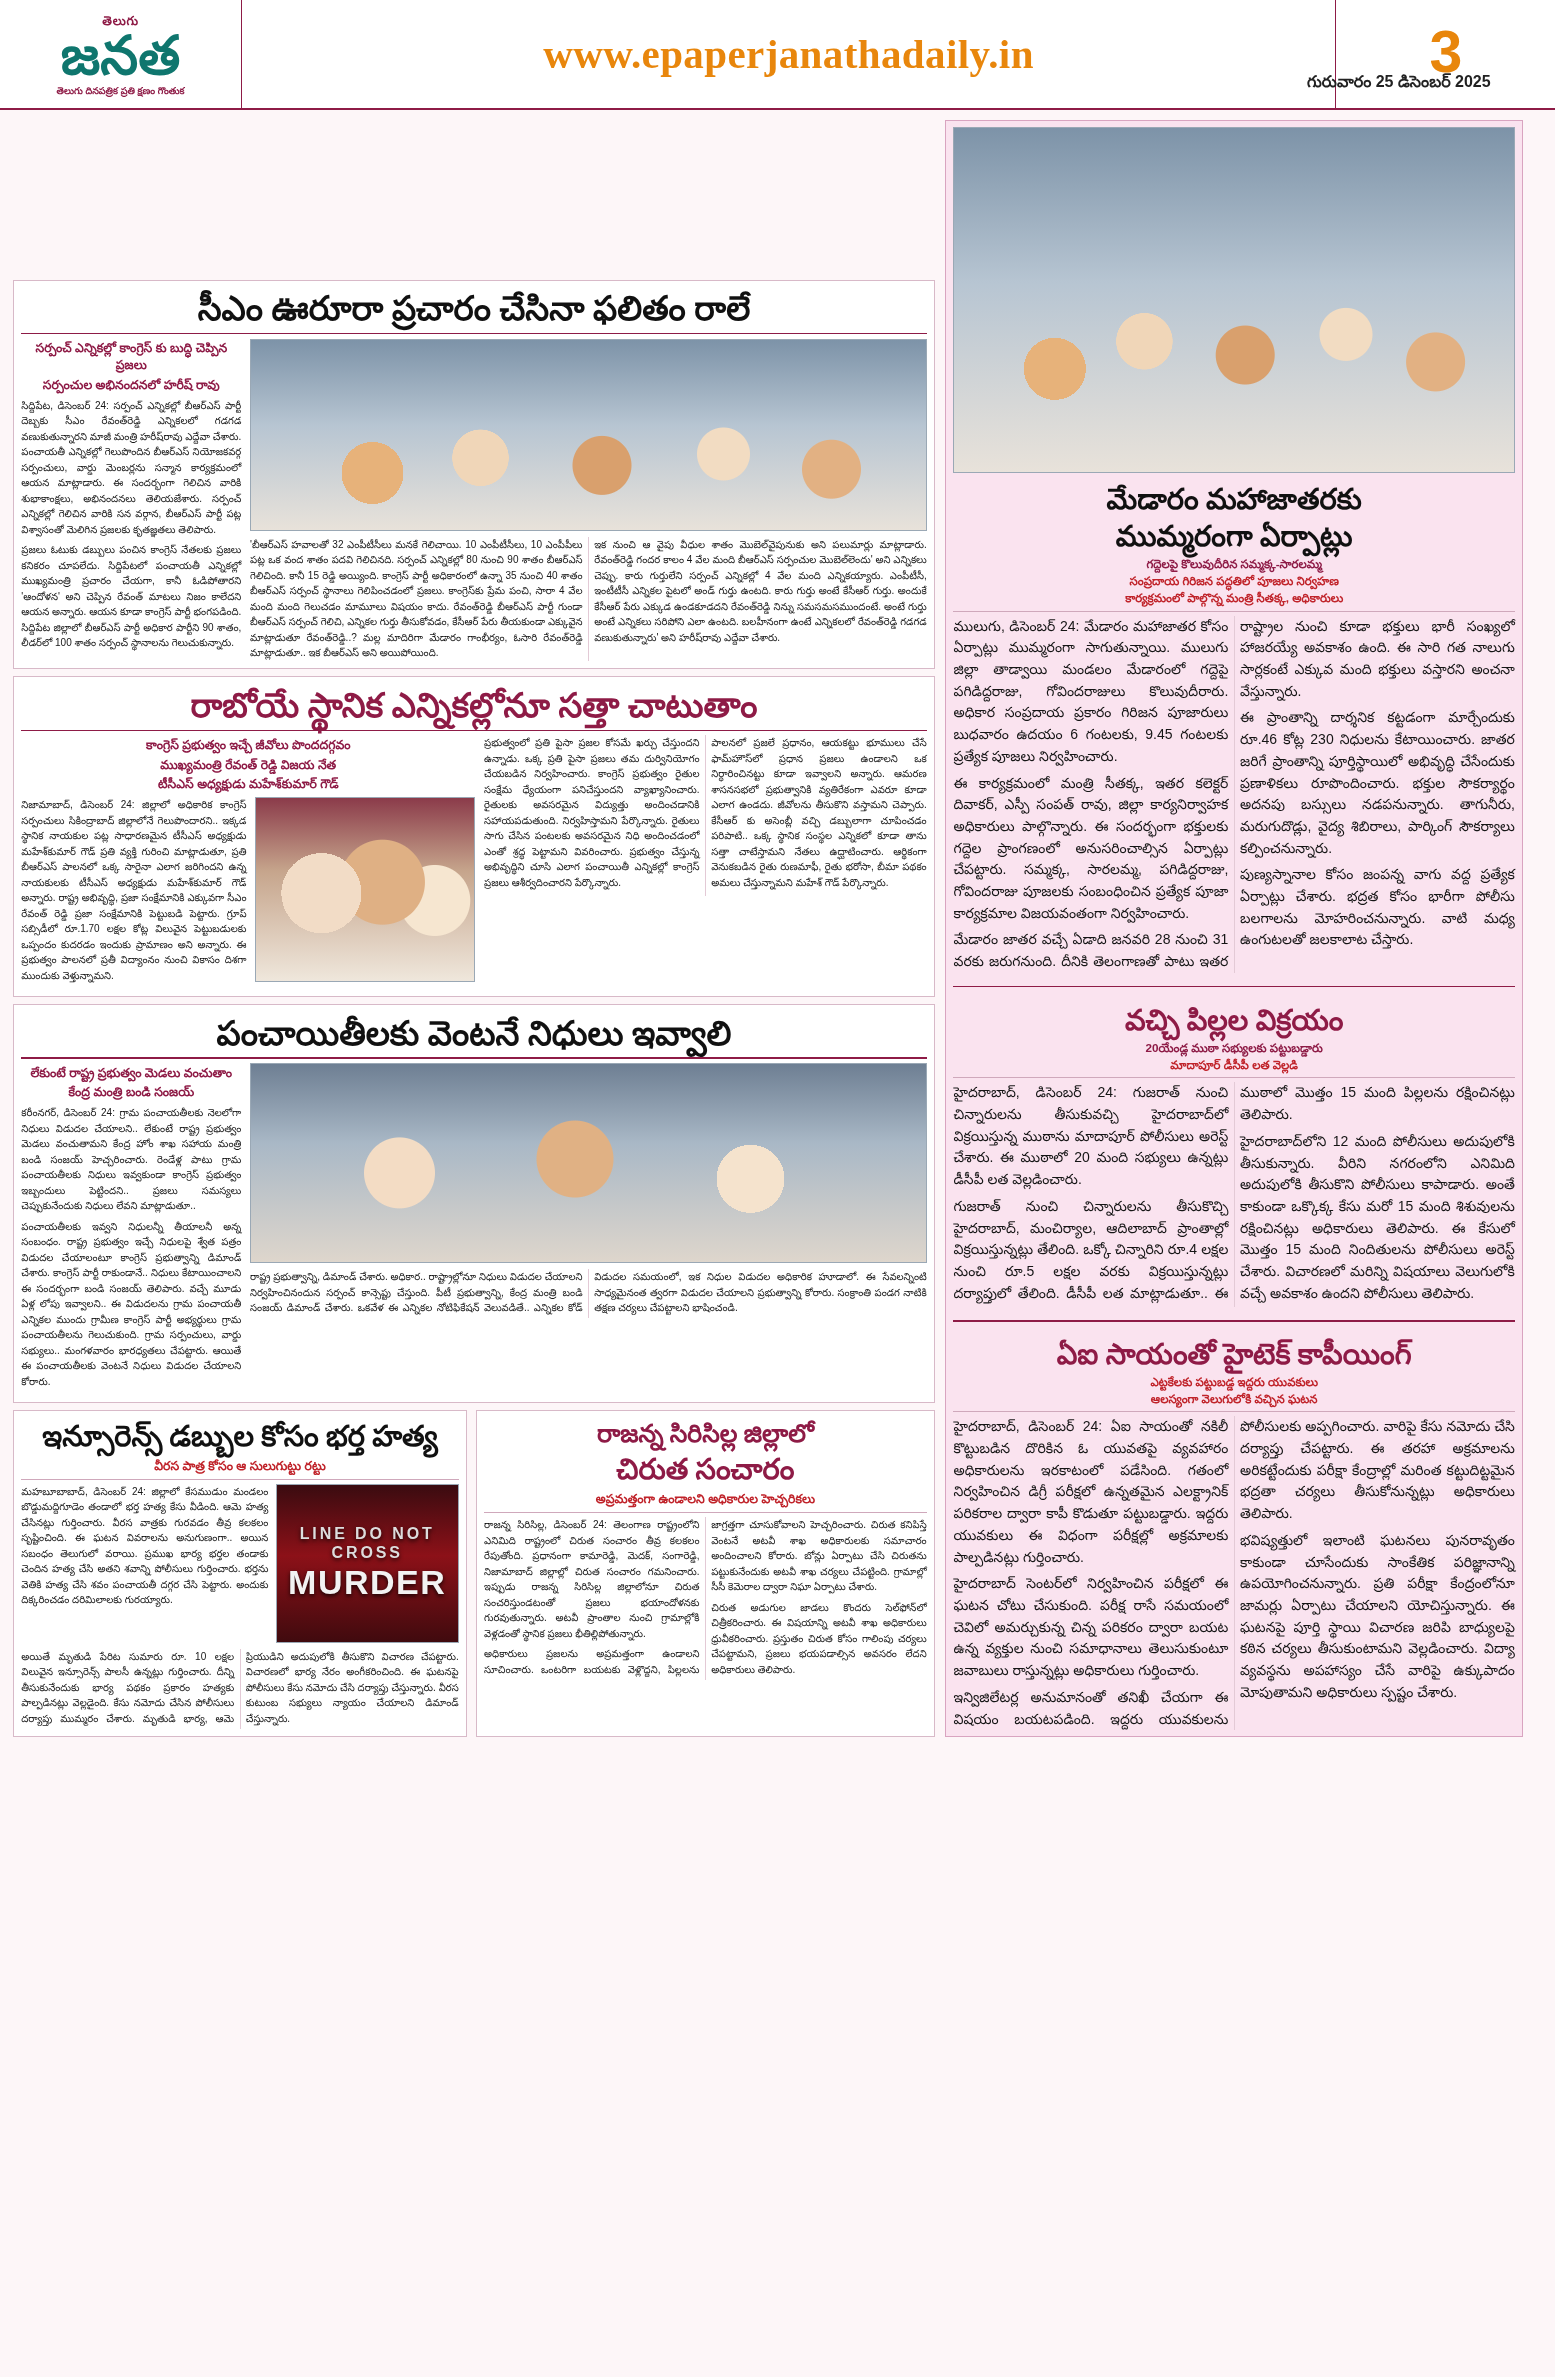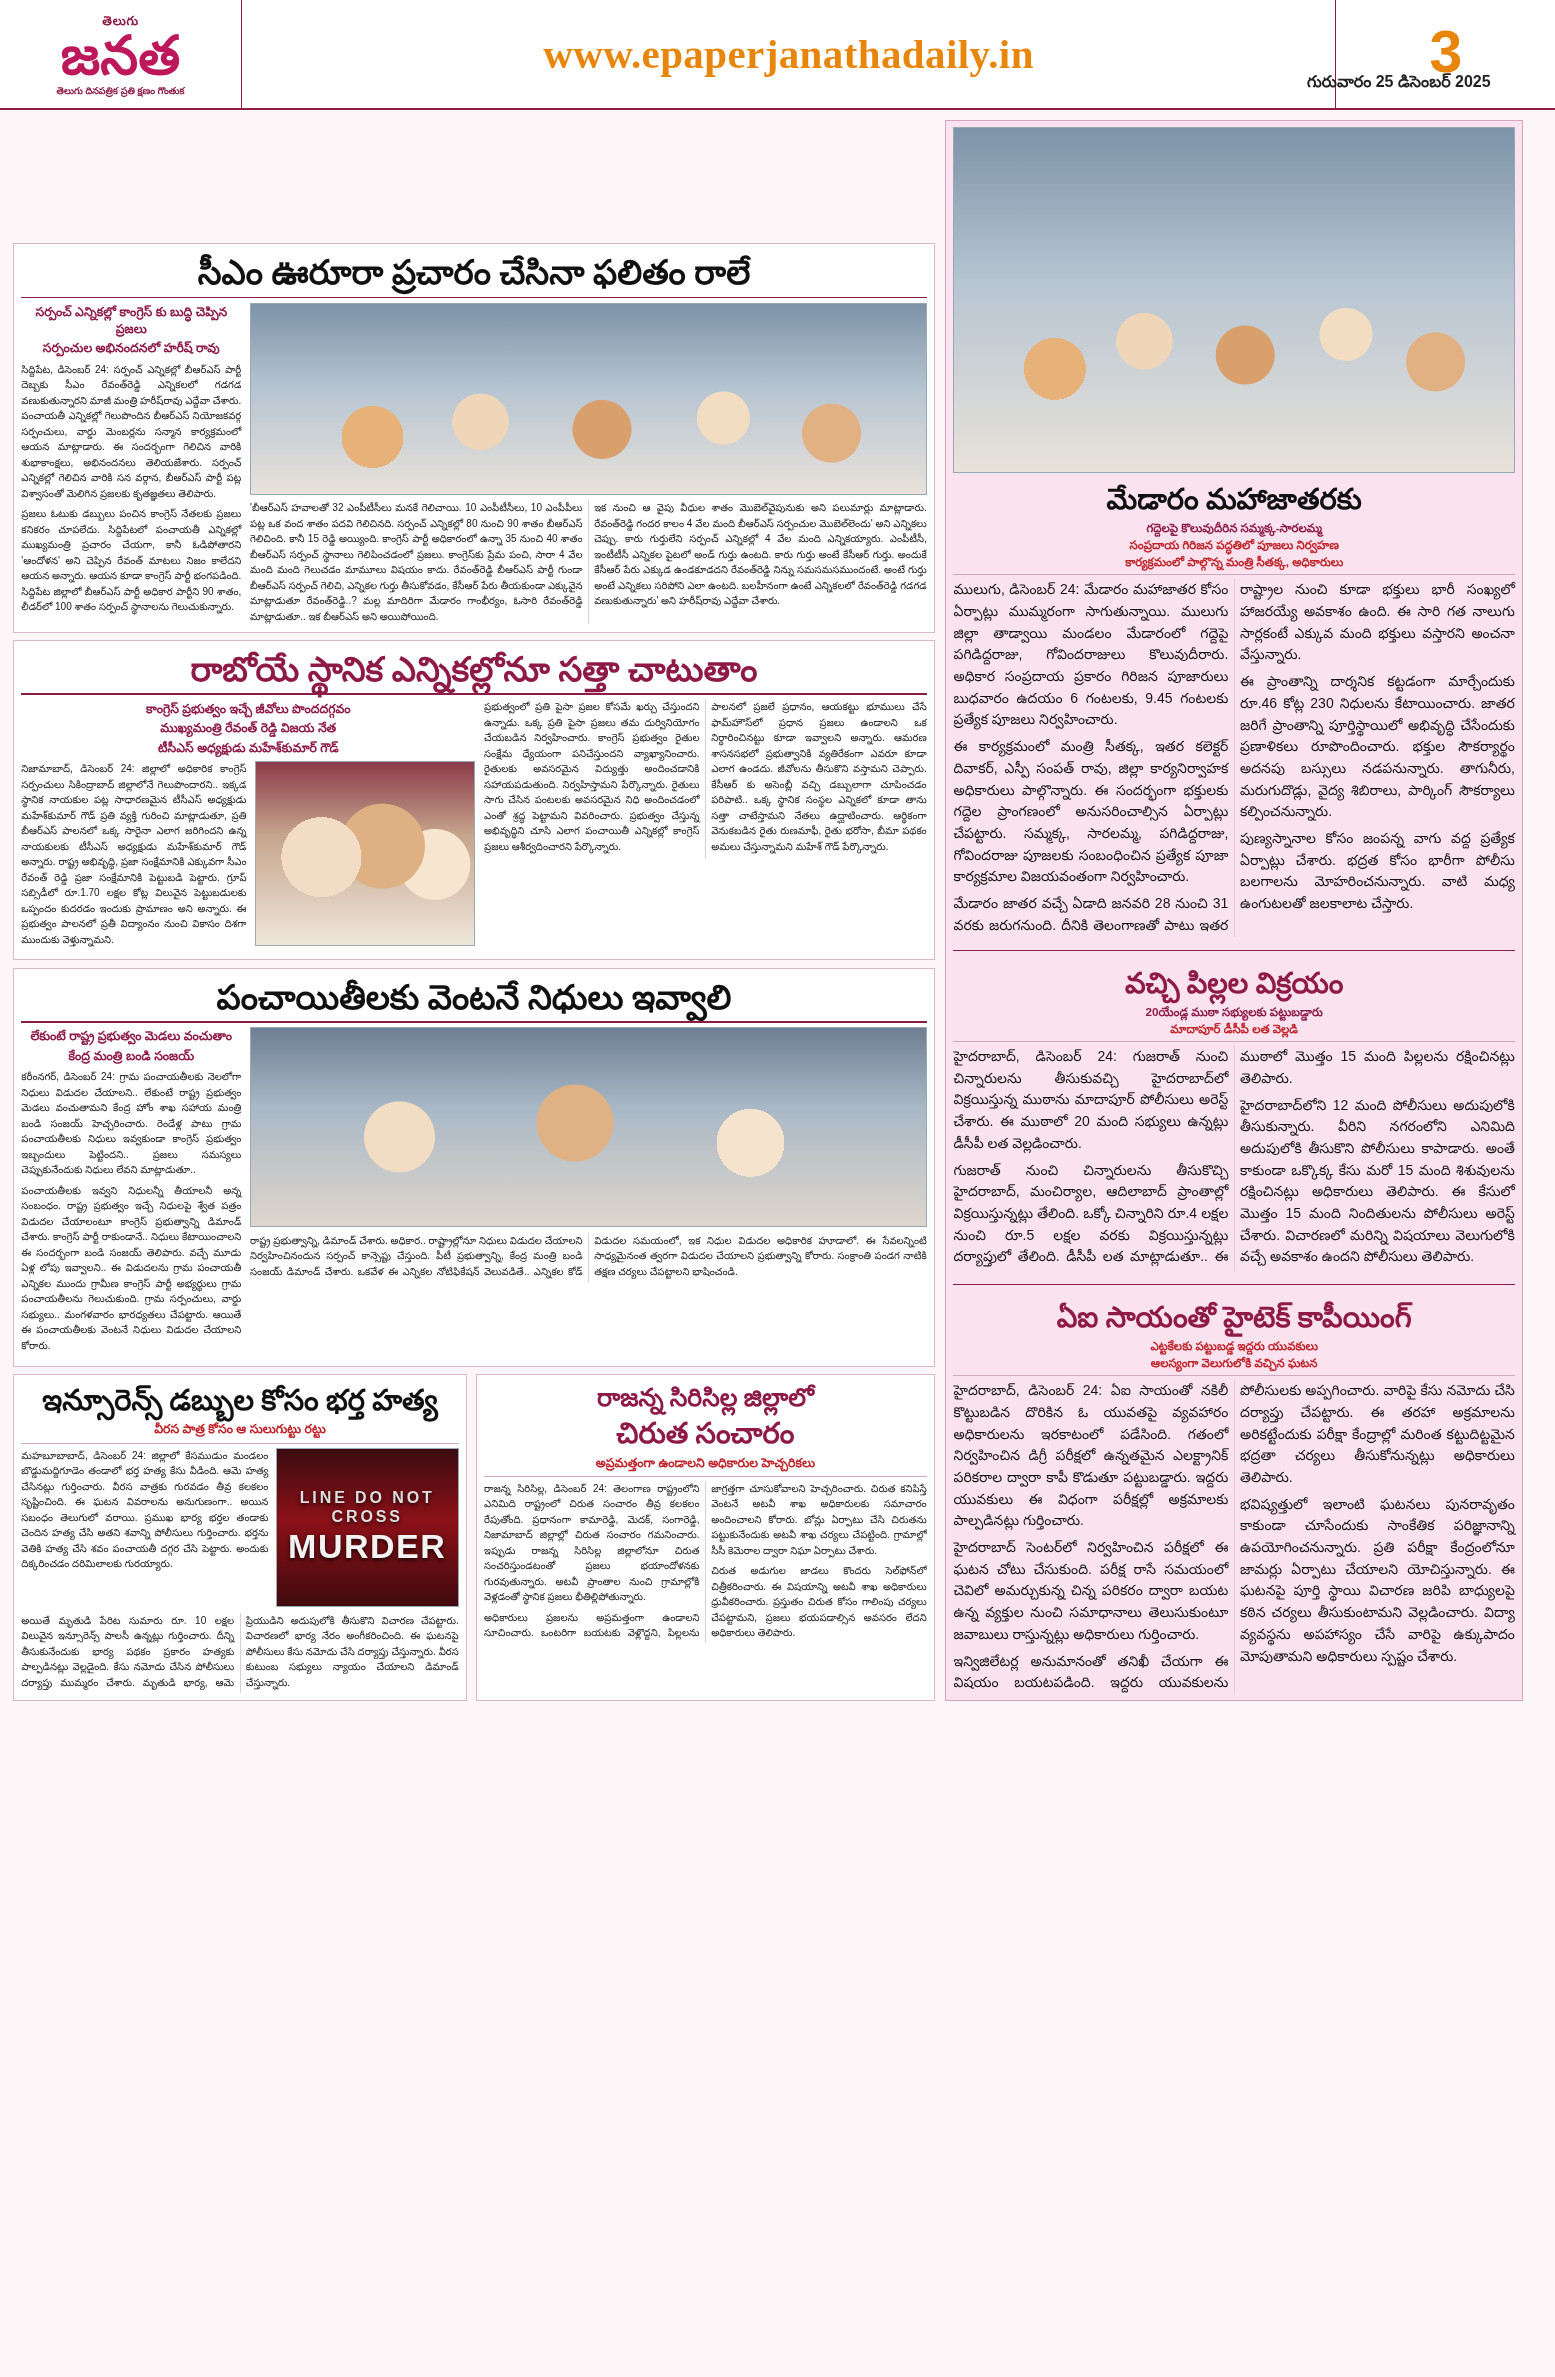--- a/index.html
+++ b/index.html
@@ -30,21 +30,21 @@
     display:flex;
     flex-direction:column;
     align-items:center;
     justify-content:center;
     padding-top:4.4px;
   }
   .mast-logo .small-top{
     font-size:12.4px;color:#8e1b46;font-weight:bold;letter-spacing:0.7px;
   }
   .mast-logo .big{
-    font-size:54px;line-height:0.95;font-weight:bold;color:#be185d;
+    font-size:54px;line-height:0.95;font-weight:bold;color:#0f766e;
     font-family:"Liberation Serif", serif;
   }
   .mast-logo .small-bot{
     font-size:9.5px;color:#8e1b46;font-weight:bold;margin-top:2.9px;
   }
   .mast-mid{
     flex:1;
     display:flex;
     align-items:center;
     justify-content:center;
@@ -353,20 +353,21 @@
       </div>
 
     </div>
 
     <div class="col-right">
 
       <div class="photo crowd" style="height:344px;"></div>
 
       <div>
         <div class="right-head">మేడారం మహాజాతరకు</div>
+        <div class="right-head">ముమ్మరంగా ఏర్పాట్లు</div>
         <div class="right-sub">గద్దెలపై కొలువుదీరిన సమ్మక్క-సారలమ్మ</div>
         <div class="right-sub red">సంప్రదాయ గిరిజన పద్ధతిలో పూజలు నిర్వహణ</div>
         <div class="right-sub red">కార్యక్రమంలో పాల్గొన్న మంత్రి సీతక్క, అధికారులు</div>
         <div class="rule thin"></div>
         <div class="right-body cols2">
           <p>ములుగు, డిసెంబర్ 24: మేడారం మహాజాతర కోసం ఏర్పాట్లు ముమ్మరంగా సాగుతున్నాయి. ములుగు జిల్లా తాడ్వాయి మండలం మేడారంలో గద్దెపై పగిడిద్దరాజు, గోవిందరాజులు కొలువుదీరారు. అధికార సంప్రదాయ ప్రకారం గిరిజన పూజారులు బుధవారం ఉదయం 6 గంటలకు, 9.45 గంటలకు ప్రత్యేక పూజలు నిర్వహించారు.</p>
           <p>ఈ కార్యక్రమంలో మంత్రి సీతక్క, ఇతర కలెక్టర్ దివాకర్, ఎస్పీ సంపత్ రావు, జిల్లా కార్యనిర్వాహక అధికారులు పాల్గొన్నారు. ఈ సందర్భంగా భక్తులకు గద్దెల ప్రాంగణంలో అనుసరించాల్సిన ఏర్పాట్లు చేపట్టారు. సమ్మక్క, సారలమ్మ, పగిడిద్దరాజు, గోవిందరాజు పూజలకు సంబంధించిన ప్రత్యేక పూజా కార్యక్రమాల విజయవంతంగా నిర్వహించారు.</p>
           <p>మేడారం జాతర వచ్చే ఏడాది జనవరి 28 నుంచి 31 వరకు జరుగనుంది. దీనికి తెలంగాణతో పాటు ఇతర రాష్ట్రాల నుంచి కూడా భక్తులు భారీ సంఖ్యలో హాజరయ్యే అవకాశం ఉంది. ఈ సారి గత నాలుగు సార్లకంటే ఎక్కువ మంది భక్తులు వస్తారని అంచనా వేస్తున్నారు.</p>
           <p>ఈ ప్రాంతాన్ని దార్శనిక కట్టడంగా మార్చేందుకు రూ.46 కోట్ల 230 నిధులను కేటాయించారు. జాతర జరిగే ప్రాంతాన్ని పూర్తిస్థాయిలో అభివృద్ధి చేసేందుకు ప్రణాళికలు రూపొందించారు. భక్తుల సౌకర్యార్థం అదనపు బస్సులు నడపనున్నారు. తాగునీరు, మరుగుదొడ్లు, వైద్య శిబిరాలు, పార్కింగ్ సౌకర్యాలు కల్పించనున్నారు.</p>
           <p>పుణ్యస్నానాల కోసం జంపన్న వాగు వద్ద ప్రత్యేక ఏర్పాట్లు చేశారు. భద్రత కోసం భారీగా పోలీసు బలగాలను మోహరించనున్నారు. వాటి మధ్య ఉంగుటలతో జలకాలాట చేస్తారు.</p>

